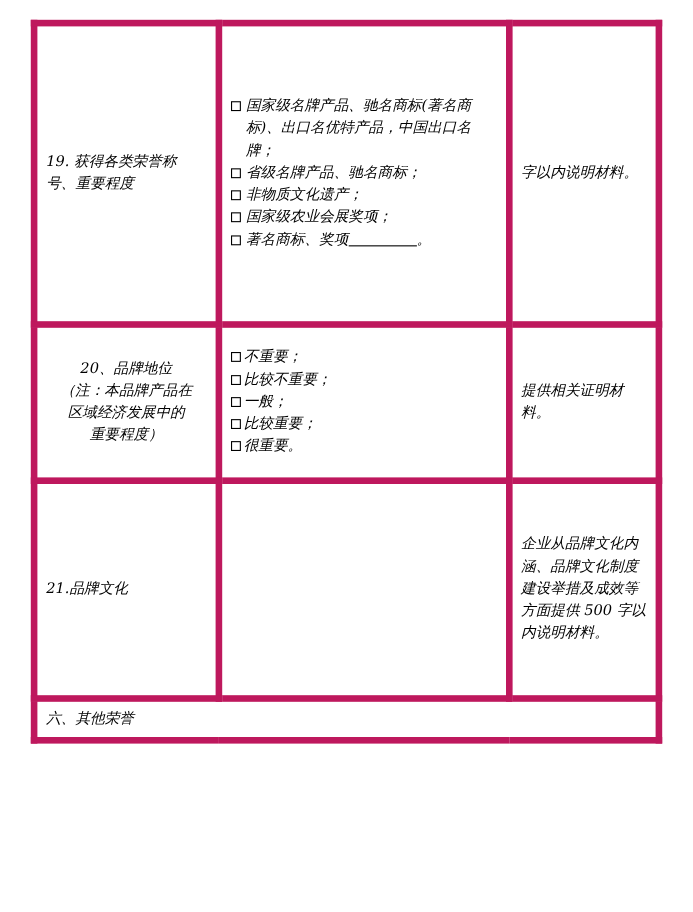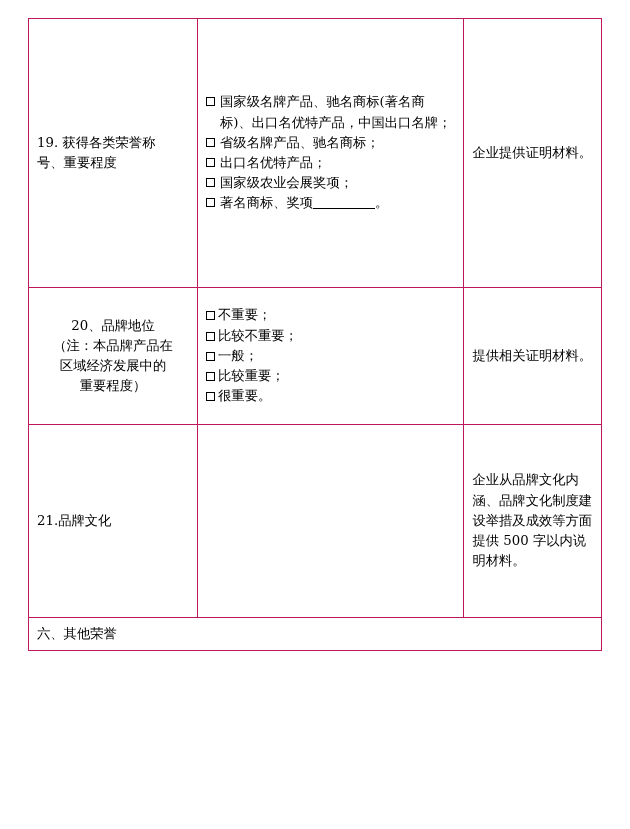--- a/index.html
+++ b/index.html
@@ -20,25 +20,26 @@
     height: 829px;
     box-sizing: border-box;
     padding: 18px 28px 18px 28px;
   }
   table.form {
     width: 100%;
     border-collapse: collapse;
     table-layout: fixed;
   }
   table.form td {
-    border: 1px solid #be185d;
+    border: 6px solid #be185d;
     vertical-align: middle;
     padding: 6px 8px;
     font-size: 13.3px;
     line-height: 1.52;
+    font-style: italic;
   }
   col.c1 { width: 29.5%; }
   col.c2 { width: 46.5%; }
   col.c3 { width: 24%; }
 
   .label-cell {
     padding-left: 10px;
     padding-right: 4px;
   }
   .label-cell .line { display: block; }
@@ -110,25 +111,25 @@
     <tbody>
 
       <tr>
         <td class="label-cell mid tall-19">
           <span class="line">19. 获得各类荣誉称</span>
           <span class="line">号、重要程度</span>
         </td>
         <td class="opts mid">
           <span class="wrapopt"><span class="box"></span><span>国家级名牌产品、驰名商标(著名商标)、出口名优特产品，中国出口名牌；</span></span>
           <span class="wrapopt"><span class="box"></span><span>省级名牌产品、驰名商标；</span></span>
-          <span class="wrapopt"><span class="box"></span><span>出口名优特产品；</span></span>
+          <span class="wrapopt"><span class="box"></span><span>非物质文化遗产；</span></span>
           <span class="wrapopt"><span class="box"></span><span>国家级农业会展奖项；</span></span>
           <span class="wrapopt"><span class="box"></span><span> 著名商标、奖项</span><span class="u-line"></span><span>。</span></span>
         </td>
-        <td class="note-cell mid">企业提供证明材料。</td>
+        <td class="note-cell mid">字以内说明材料。</td>
       </tr>
 
       <tr>
         <td class="label-cell mid tall-20">
           <span class="line">20、品牌地位</span>
           <span class="line">（注：本品牌产品在</span>
           <span class="line">区域经济发展中的</span>
           <span class="line">重要程度）</span>
         </td>
         <td class="opts mid">

